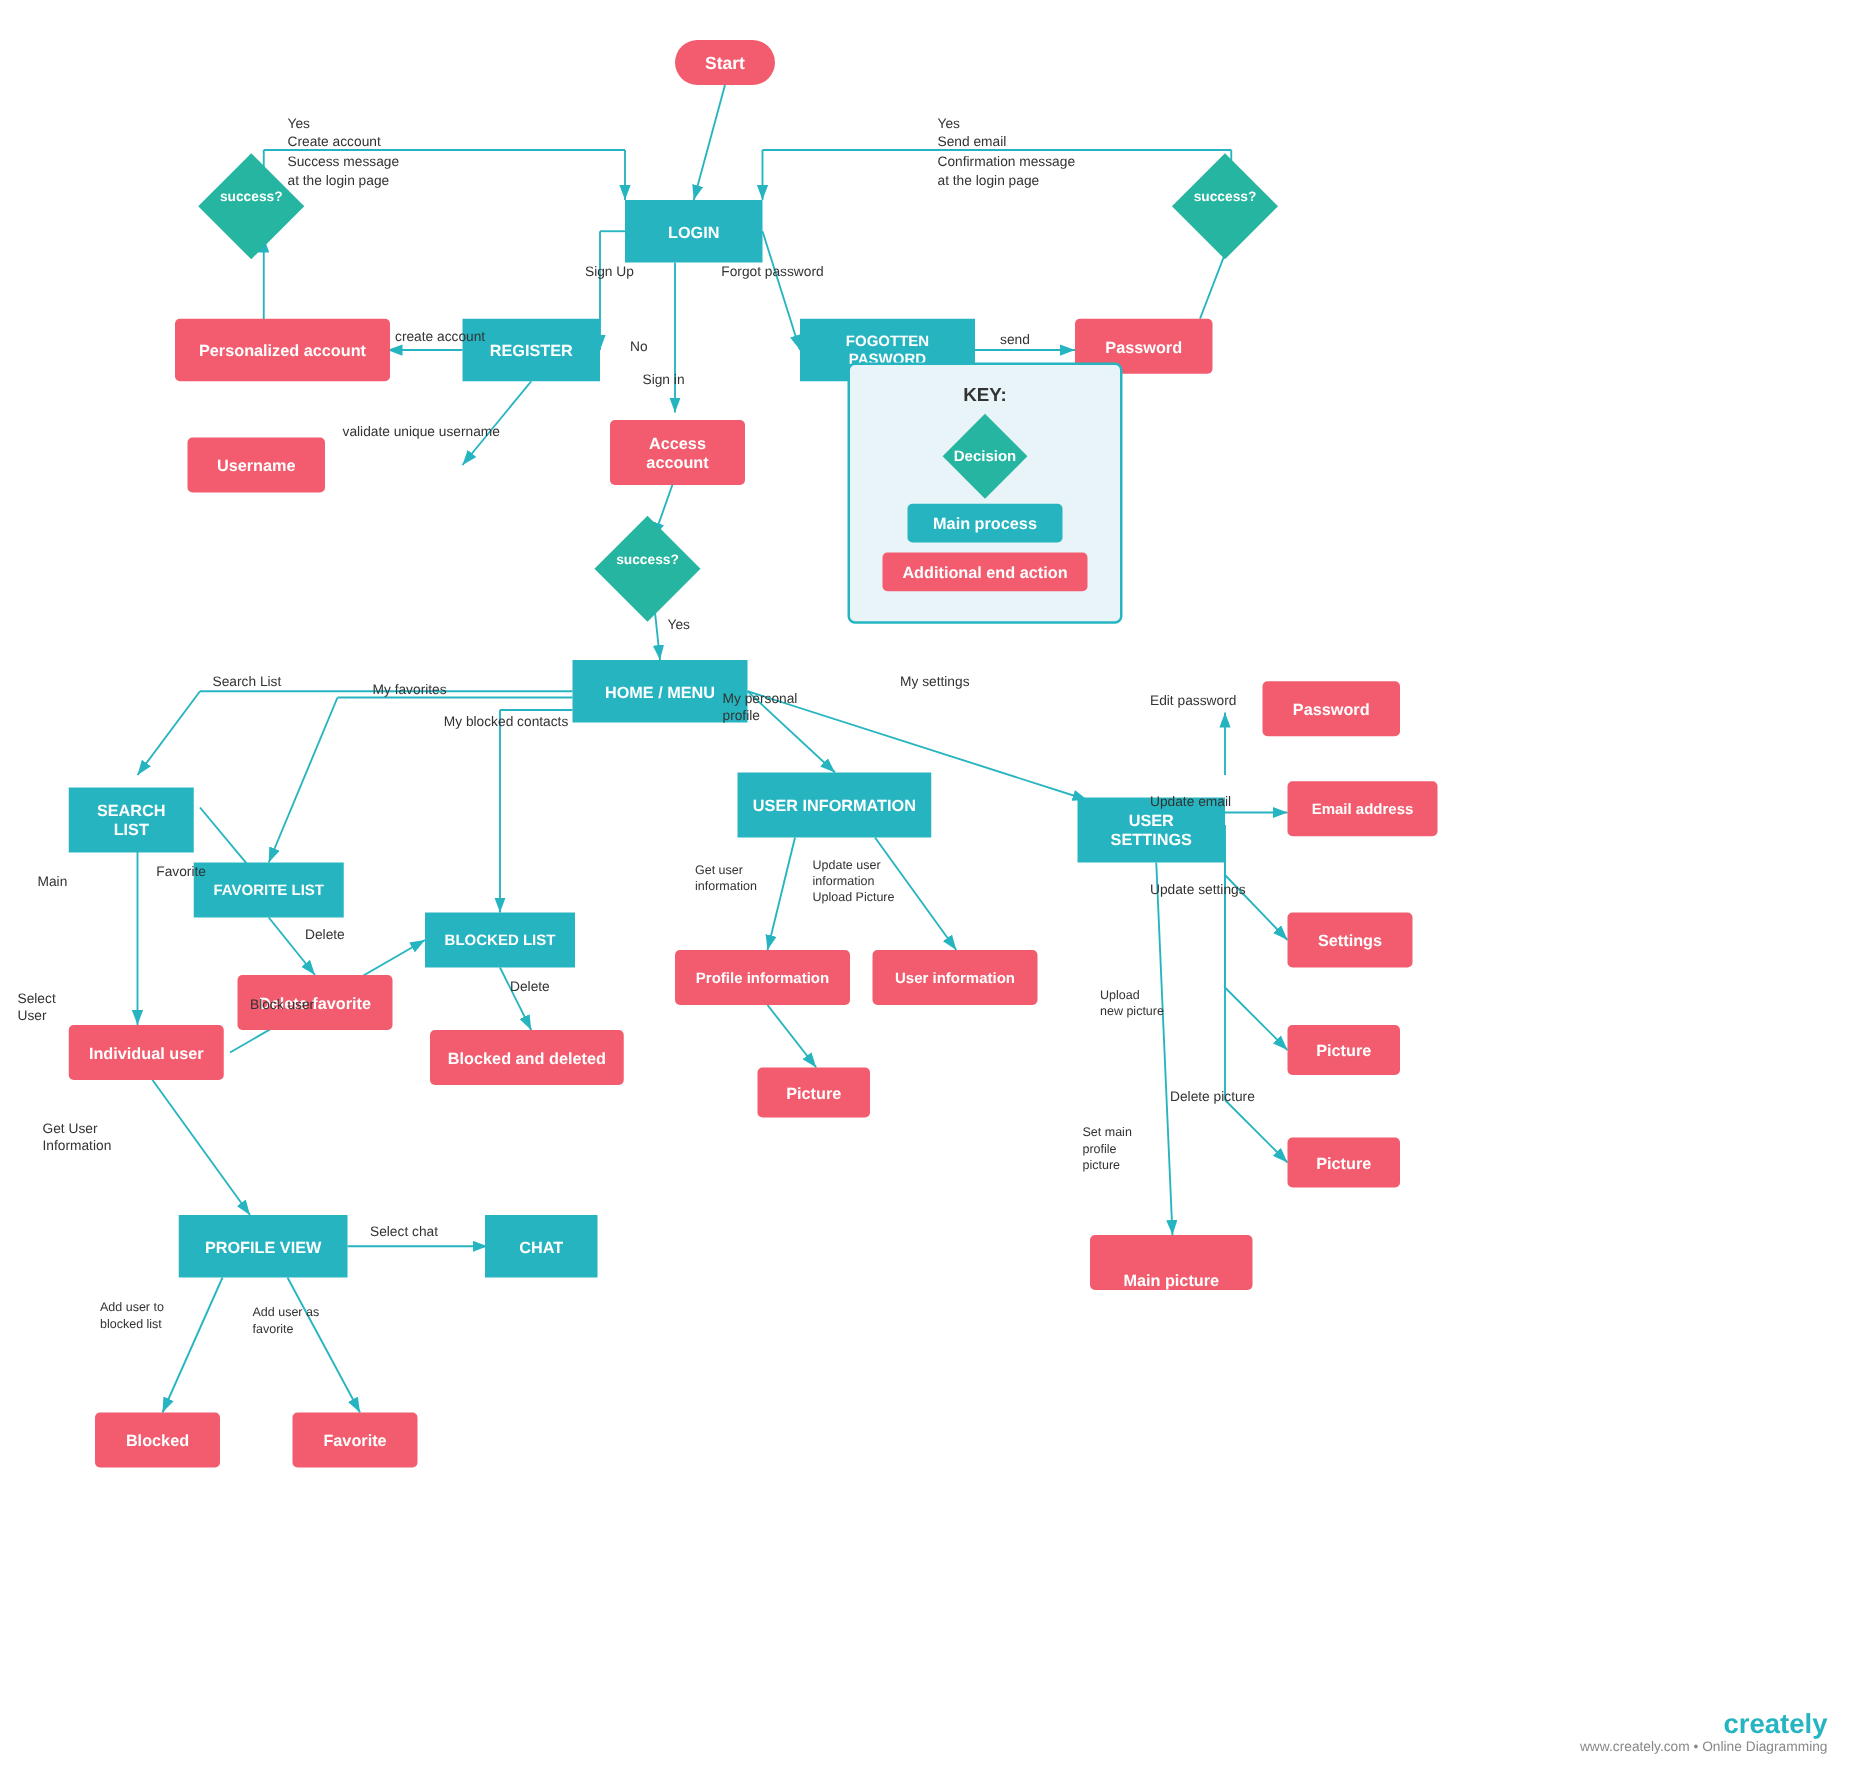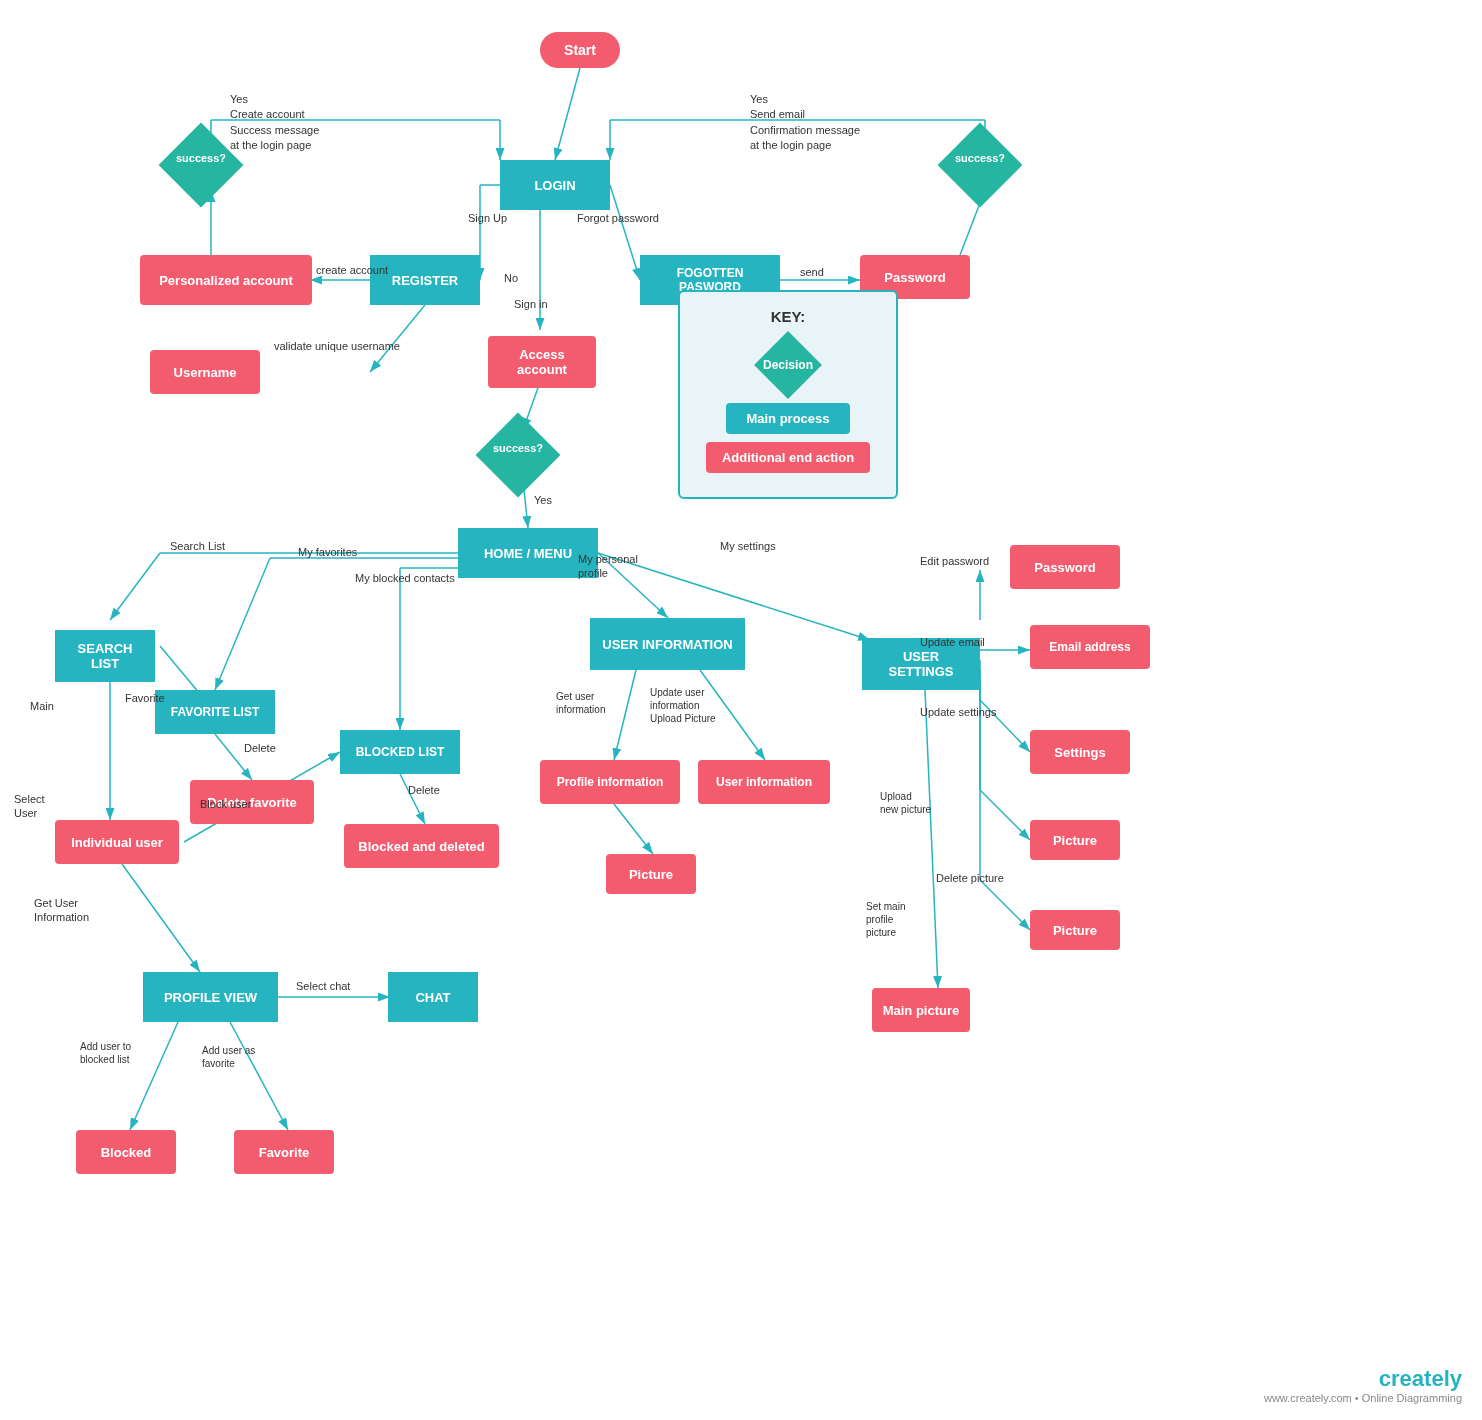--- a/index.html
+++ b/index.html
@@ -319,21 +319,21 @@
   </div>
 
   <div class="node node-red" style="left:1030px; top:820px; width:90px; height:40px;">
     <span>Picture</span>
   </div>
 
   <div class="node node-red" style="left:1030px; top:910px; width:90px; height:40px;">
     <span>Picture</span>
   </div>
 
-  <div class="node node-red" style="left:872px; top:988px; width:98px; height:44px;">
+  <div class="node node-red" style="left:872px; top:988px; width:130px; height:44px;align-items:flex-end;">
     <span>Main picture</span>
   </div>
 
   <div class="node node-teal" style="left:143px; top:972px; width:135px; height:50px; font-size:13px;">
     <span>PROFILE VIEW</span>
   </div>
 
   <div class="node node-teal" style="left:388px; top:972px; width:90px; height:50px;">
     <span>CHAT</span>
   </div>

